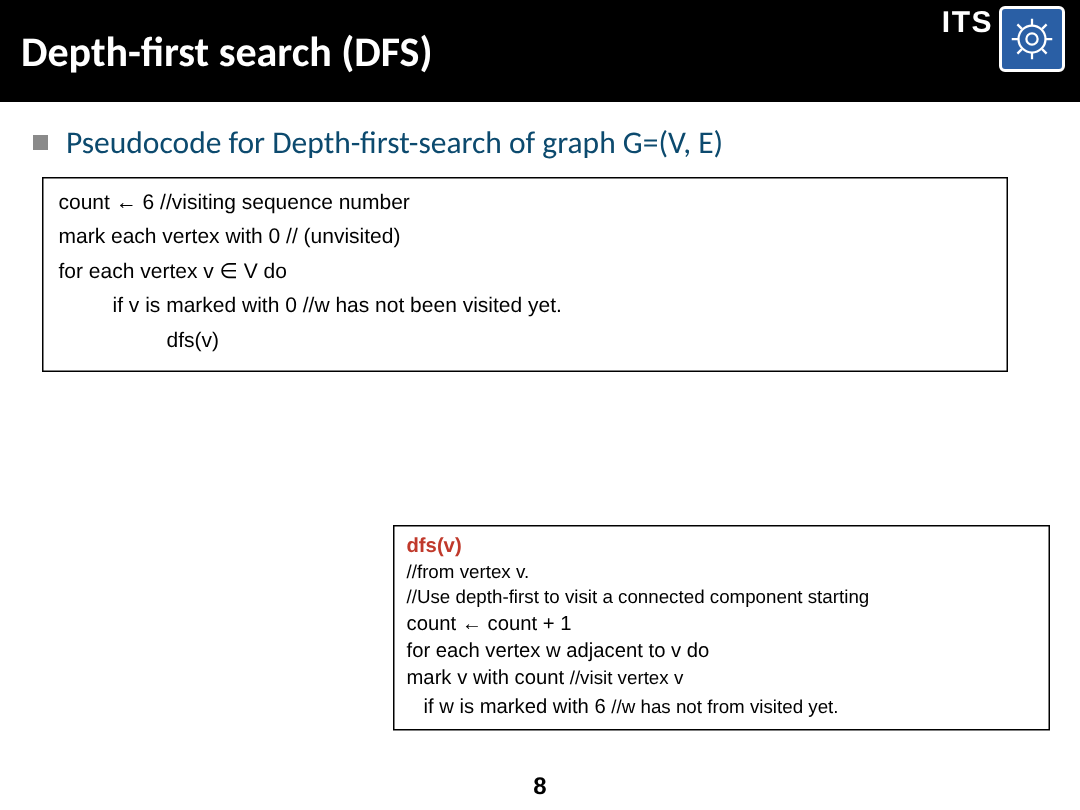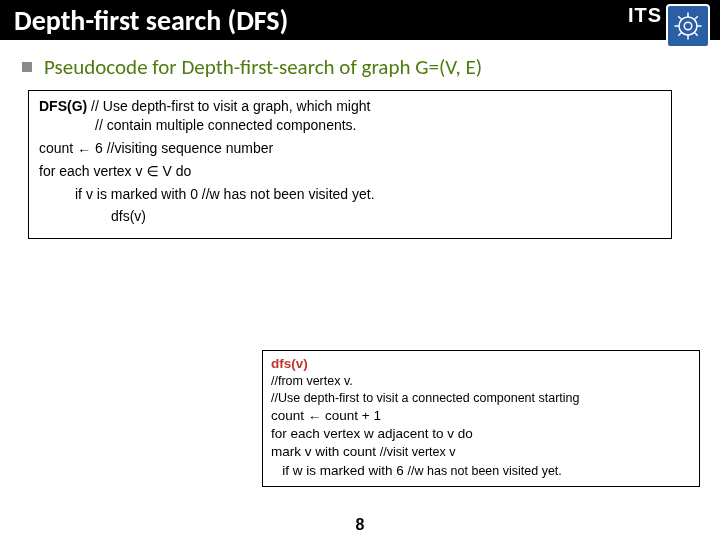--- a/index.html
+++ b/index.html
@@ -8,21 +8,21 @@
     width: 720px;
     height: 540px;
     font-family: Arial, Helvetica, sans-serif;
     background: #fff;
     overflow: hidden;
     position: relative;
   }
   .header-bar {
     background: #000;
     color: #fff;
-    height: 40px;
+    height: 68px;
     display: flex;
     align-items: center;
     padding: 0 14px;
     position: relative;
   }
   .title {
     font-size: 28px;
     font-weight: 700;
     font-family: "Calibri", Arial, sans-serif;
   }
@@ -65,21 +65,21 @@
     width: 10px;
     height: 10px;
     background: #8a8a8a;
     margin-top: 8px;
     margin-right: 12px;
     flex: 0 0 auto;
   }
   .bullet-text {
     font-size: 21px;
     font-family: "Calibri", Arial, sans-serif;
-    color: #4d7c0f;
+    color: #0c4a6e;
   }
   .code-box {
     border: 1px solid #000;
     margin-left: 6px;
     margin-right: 26px;
     padding: 6px 10px 8px 10px;
     font-size: 14px;
     font-family: Arial, sans-serif;
     line-height: 1.35;
   }
@@ -138,40 +138,37 @@
   </div>
 </div>
 
 <div class="content">
   <div class="bullet-line">
     <div class="bullet-sq"></div>
     <div class="bullet-text">Pseudocode for Depth-first-search of graph G=(V, E)</div>
   </div>
 
   <div class="code-box">
-    <div class="row">
-      <span class="cb-bold">DFS(G)</span><span> // Use depth-first to visit a graph, which might</span><br>
-      <span style="padding-left:56px">// contain multiple connected components.</span>
-    </div>
     <div class="row">count ← 6 //visiting sequence number</div>
+    <div class="row">mark each vertex with 0 // (unvisited)</div>
     <div class="row">for each vertex v ∈ V do</div>
     <div class="row indent1">if v is marked with 0 //w has not been visited yet.</div>
     <div class="row indent2">dfs(v)</div>
   </div>
 </div>
 
 <div class="dfsbox">
   <div>
     <span class="hdr">dfs(v)</span>
   </div>
   <div class="sub">//from vertex v.</div>
   <div class="sub">//Use depth-first to visit a connected component starting</div>
   <div>count ← count + 1</div>
   <div>for each vertex w adjacent to v do</div>
   <div>
     <span>mark v with count </span><span class="sub">//visit vertex v</span>
   </div>
   <div>
-    <span style="white-space:pre">   if w is marked with 6 </span><span class="sub">//w has not been visited yet.</span>
+    <span style="white-space:pre">   if w is marked with 6 </span><span class="sub">//w has not from visited yet.</span>
   </div>
 </div>
 
 <div class="page-num">8</div>
 
 </body></html>

